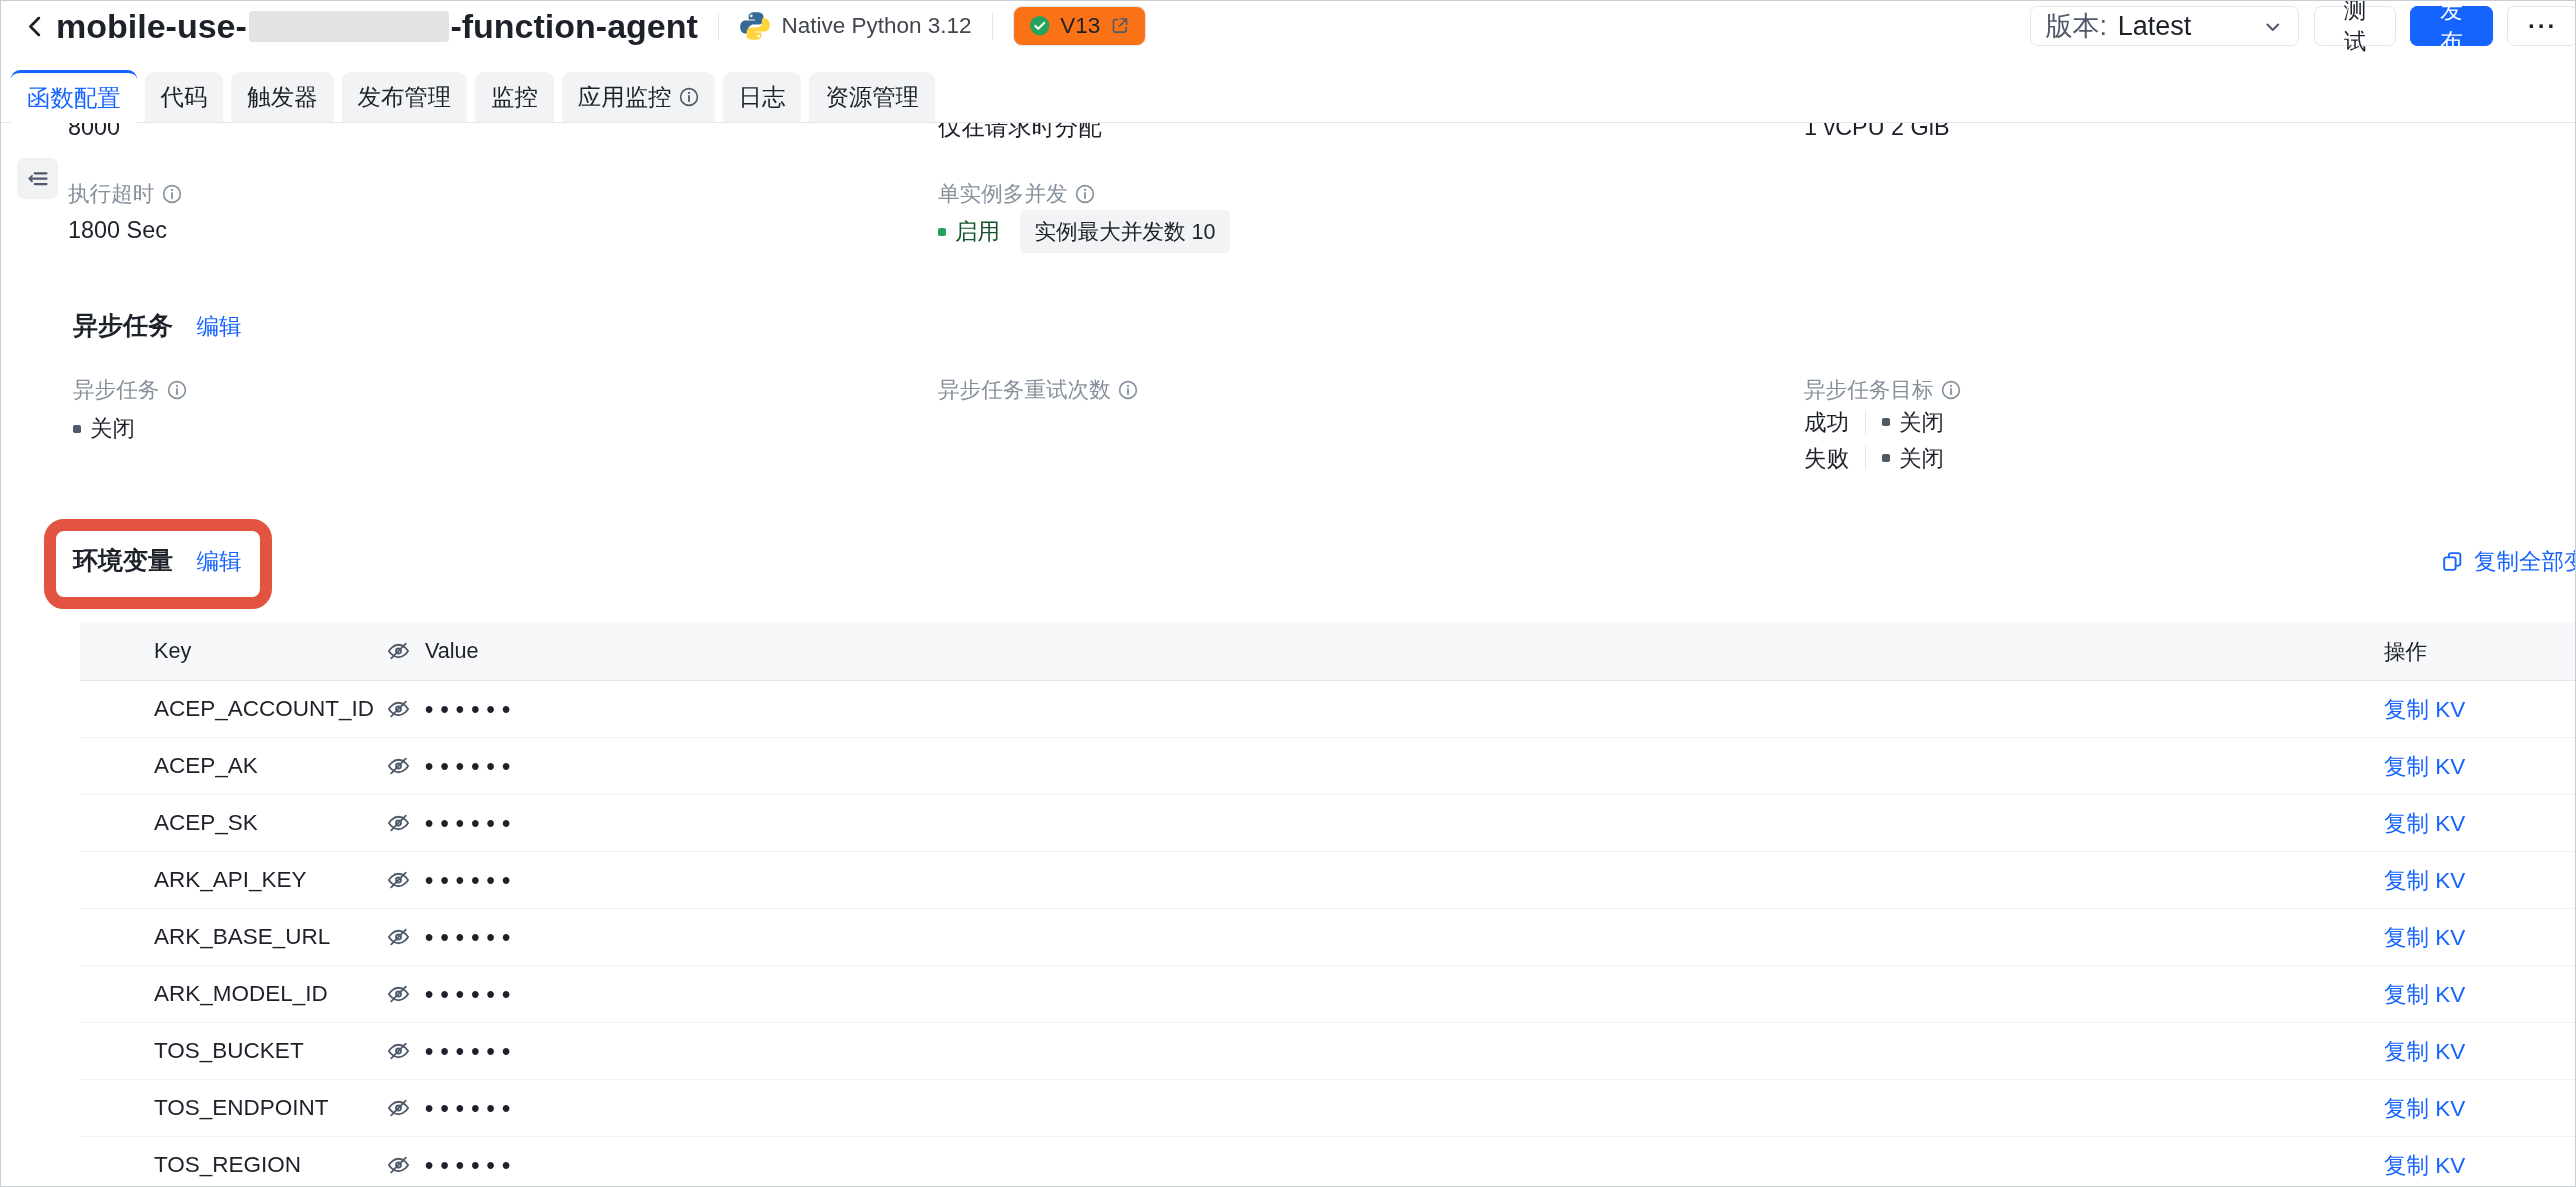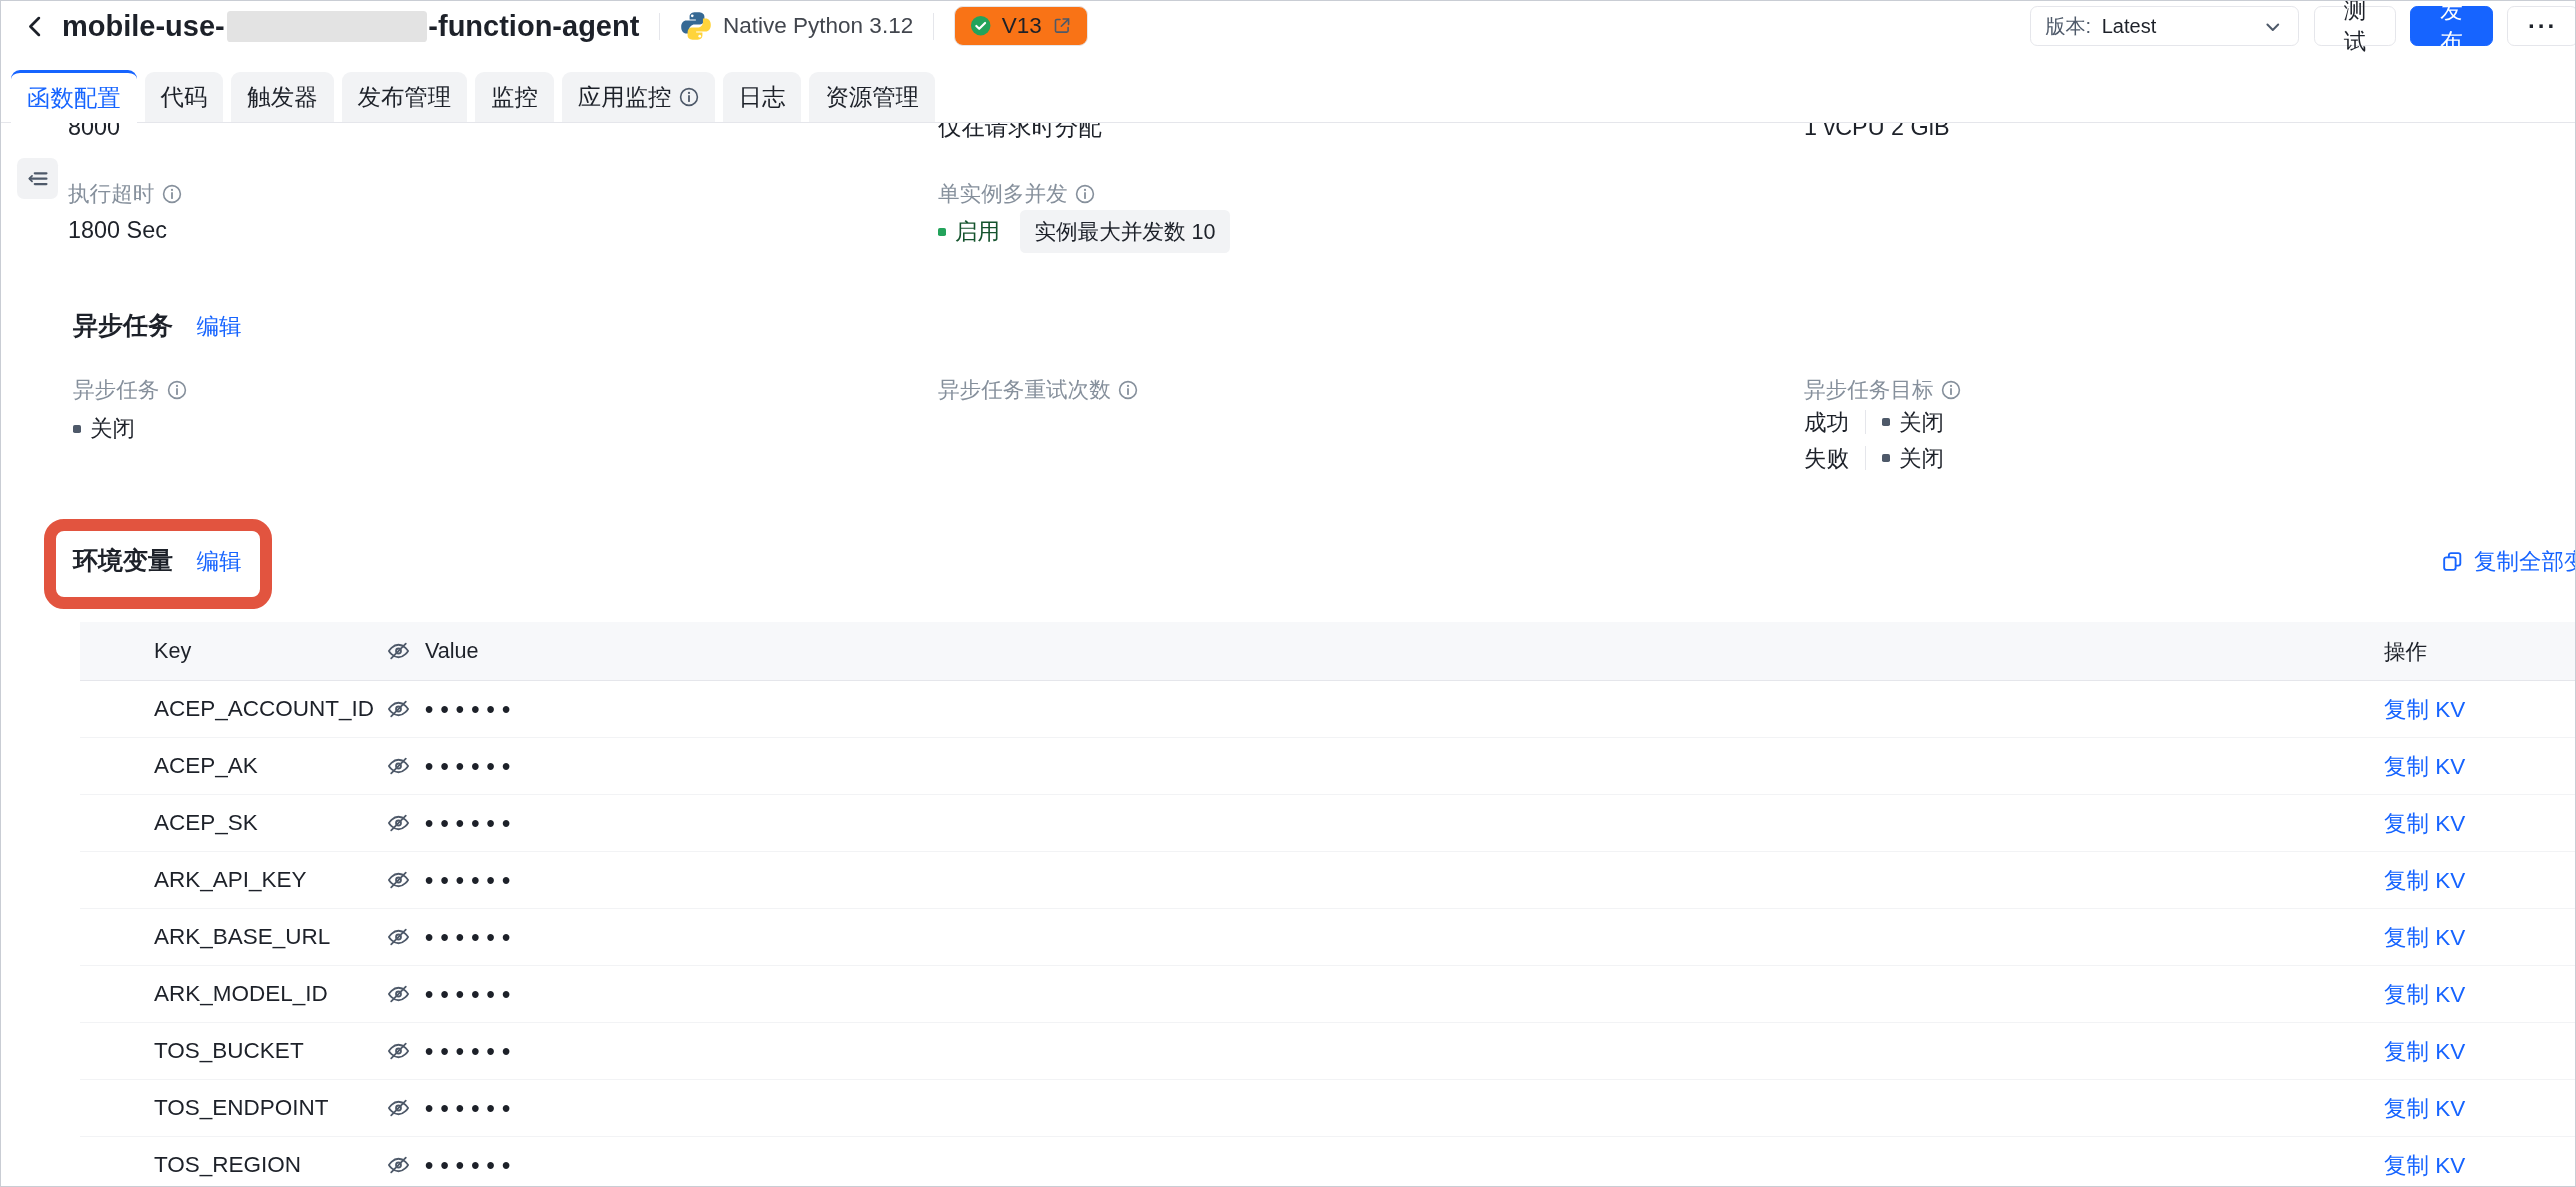--- a/index.html
+++ b/index.html
@@ -5,30 +5,30 @@
   html,body{margin:0;padding:0;background:#fff;}
   .page{position:relative;width:2576px;height:1187px;background:#fff;overflow:hidden;
         font-family:"Liberation Sans","DejaVu Sans",sans-serif;color:#1d2129;
         border:1.8px solid #c9cdd4;box-sizing:border-box;}
   svg{display:block;}
 
   
   .header{position:absolute;top:0;left:0;right:0;height:50px;background:#fff;z-index:3;
           display:flex;align-items:center;padding-left:18px;}
   .back{width:32px;height:32px;display:flex;align-items:center;justify-content:center;cursor:pointer;}
-  .title{font-size:29px;font-weight:700;display:flex;align-items:center;margin-left:11px;}
+  .title{font-size:34px;font-weight:700;display:flex;align-items:center;margin-left:5px;}
   .redaction{display:inline-block;width:200px;height:31px;background:#e3e3e3;border-radius:3.6px;
              margin:0 1.8px;filter:blur(0.5px);}
   .vdiv{width:0.9px;height:27px;background:#e5e6eb;margin:0 20px;}
   .runtime{display:flex;align-items:center;gap:10.8px;font-size:22.5px;color:#42464e;}
   .v-badge{display:flex;align-items:center;gap:9px;border:0.9px solid #e5e6eb;border-radius:9px;
            padding:6.3px 14.4px;font-size:22.5px;color:#1d2129;background:#f97316;}
   .hdr-right{position:absolute;left:2029px;top:5.4px;display:flex;align-items:center;gap:14.4px;}
   .select{width:297px;height:40px;border:0.9px solid #e5e6eb;border-radius:7.2px;display:flex;
-          align-items:center;padding:0 14.4px;box-sizing:border-box;font-size:20px;cursor:pointer;background:#fff;}
+          align-items:center;padding:0 14.4px;box-sizing:border-box;font-size:27px;cursor:pointer;background:#fff;}
   .select .lbl{color:#4e5969;margin-right:10.8px;}
   .select .chev{margin-left:auto;}
   .btn{height:40px;border-radius:7.2px;border:0.9px solid #e5e6eb;background:#fff;font-size:22.5px;
        padding:0 20px;display:flex;align-items:center;justify-content:center;cursor:pointer;color:#1d2129;}
   .btn.primary{background:#1664ff;border-color:#1664ff;color:#fff;}
   .btn.more{width:79px;padding:0;font-size:24px;font-weight:700;letter-spacing:1.8px;}
 
   
   .tabstrip{position:absolute;top:50px;left:0;right:0;height:72px;background:#fff;z-index:2;
             display:flex;align-items:flex-end;padding-left:10px;border-bottom:0.9px solid #e5e6eb;

